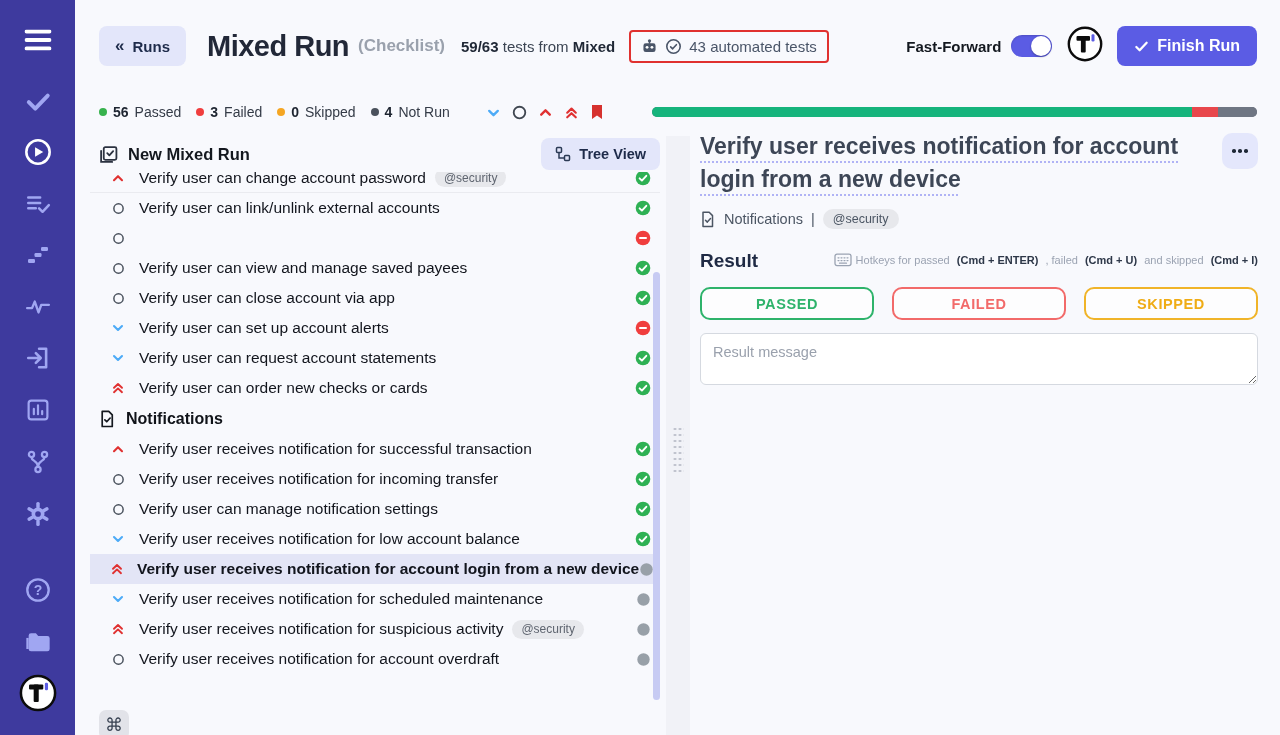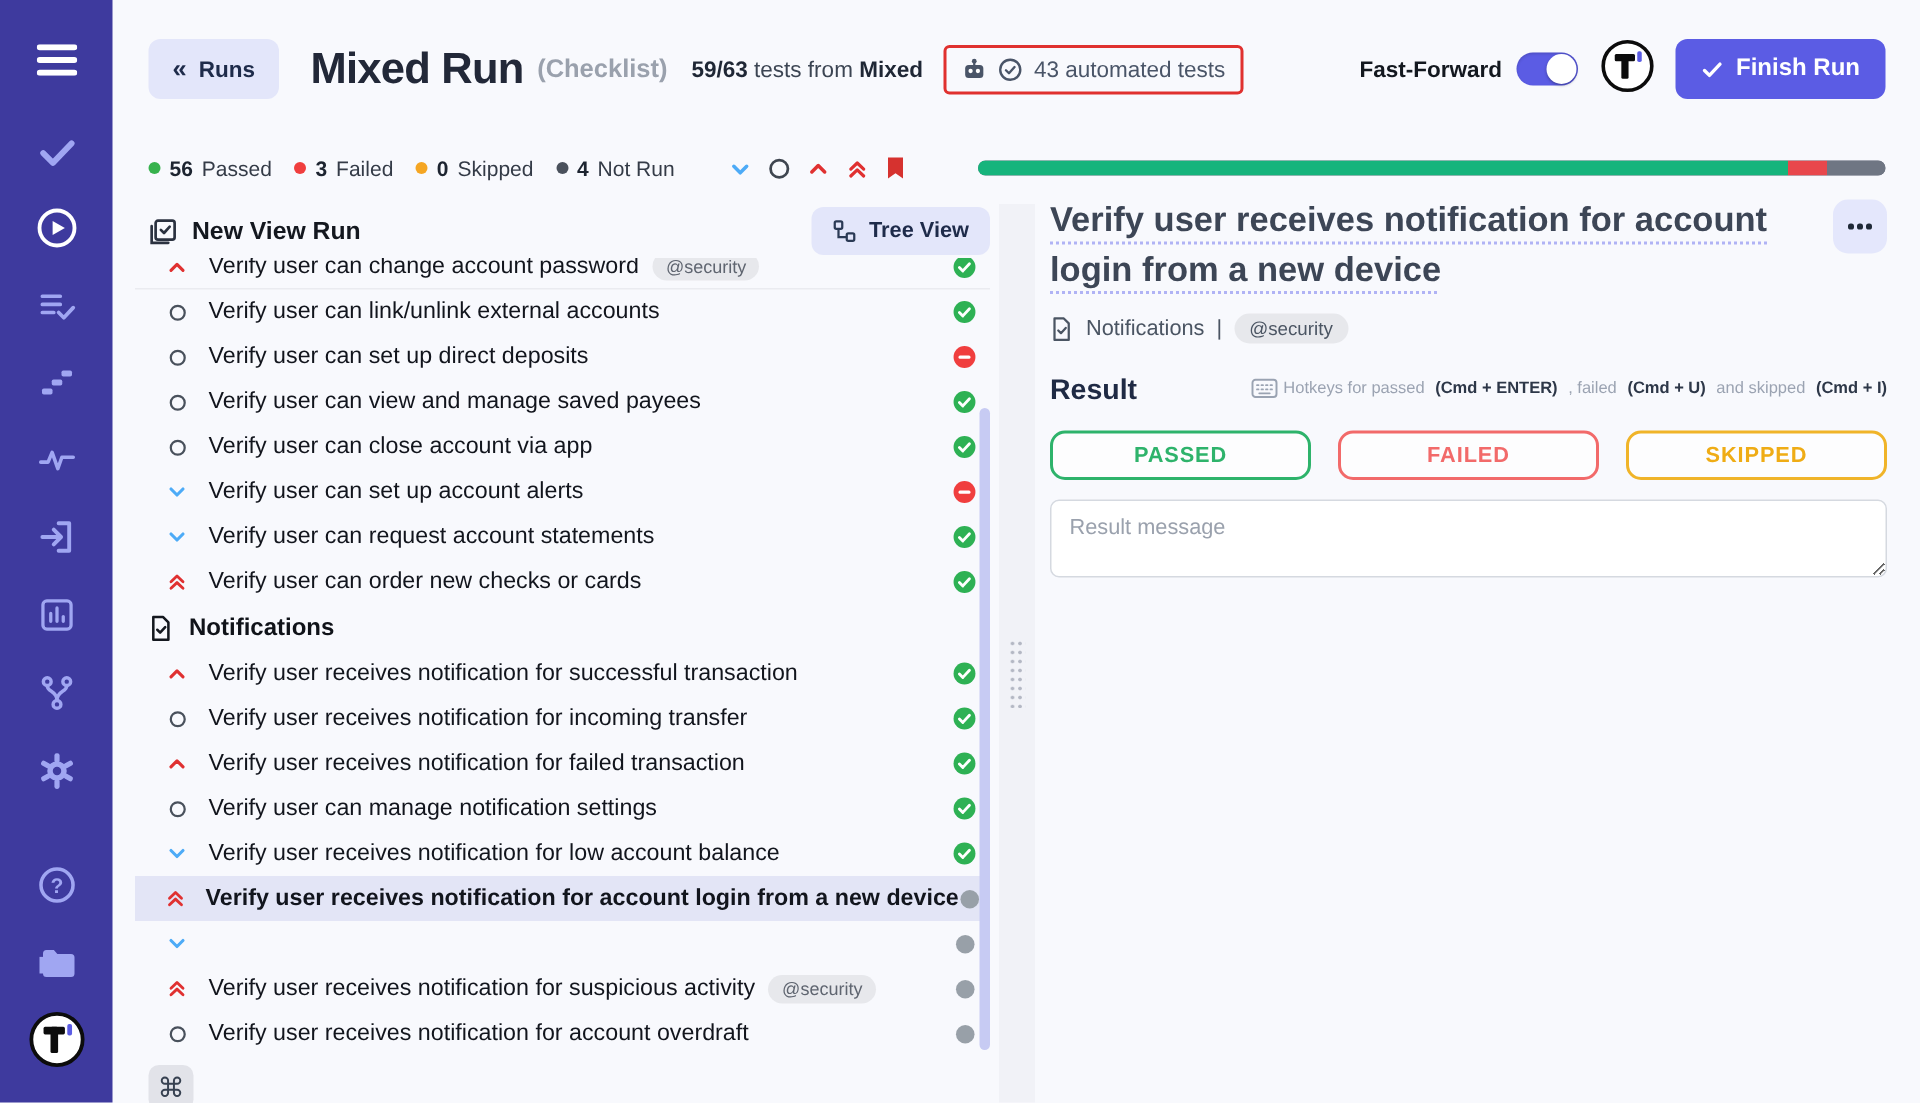--- a/index.html
+++ b/index.html
@@ -275,21 +275,21 @@
   </div>
 </div>
 
 <div class="list-header">
   <span class="list-title-wrap">
     <svg width="19" height="19" viewBox="0 0 18 18">
         <rect x="4.5" y="2" width="12" height="12" rx="1.5" fill="none" stroke="#2b3240" stroke-width="1.7"></rect>
         <path d="M7.8 7.8l2 2 3.6-4" fill="none" stroke="#2b3240" stroke-width="1.7" stroke-linecap="round" stroke-linejoin="round"></path>
         <path d="M2 5.5V16h10.5" fill="none" stroke="#2b3240" stroke-width="1.7" stroke-linecap="round"></path>
       </svg>
-    <span>New View Run</span>
+    <span>New Mixed Run</span>
   </span>
   <div class="treeview-btn">
     <svg width="16" height="16" viewBox="0 0 16 16" fill="none" stroke="#2b3a55" stroke-width="1.5">
         <rect x="1.5" y="1.5" width="5" height="5" rx="1"></rect>
         <rect x="9.5" y="9.5" width="5" height="5" rx="1"></rect>
         <path d="M4 6.5V12h5.5"></path>
       </svg>
     <span>Tree View</span>
   </div>
 </div>
@@ -331,21 +331,20 @@
     </span>
   </div>
 
   <div class="row">
     <span class="pri">
 
       <svg class="pri-normal" width="13" height="13" viewBox="0 0 14 14">
           <circle cx="7" cy="7" r="5" fill="none" stroke="#49515c" stroke-width="1.6"></circle>
         </svg>
     </span>
-    <span class="row-label">Verify user can set up direct deposits</span>
 
     <span class="row-status">
 
       <svg class="st-failed" width="16" height="16" viewBox="0 0 16 16">
           <circle cx="8" cy="8" r="7.3" fill="#f03e3e"></circle>
           <rect x="4" y="7" width="8" height="2.1" rx="1" fill="#fff"></rect>
         </svg>
 
     </span>
   </div>
@@ -481,37 +480,20 @@
 
     <span class="row-status">
       <svg class="st-passed" width="16" height="16" viewBox="0 0 16 16">
           <circle cx="8" cy="8" r="7.3" fill="#2eb154"></circle>
           <path d="M4.6 8.3l2.3 2.3 4.4-4.8" fill="none" stroke="#fff" stroke-width="1.9" stroke-linecap="round" stroke-linejoin="round"></path>
         </svg>
 
     </span>
   </div>
 
-  <div class="row">
-    <span class="pri">
-      <svg class="pri-high" width="14" height="14" viewBox="0 0 14 14">
-          <path d="M3 9.2l4-4 4 4" fill="none" stroke="#e03131" stroke-width="2.1" stroke-linecap="round" stroke-linejoin="round"></path>
-        </svg>
-
-    </span>
-    <span class="row-label">Verify user receives notification for failed transaction</span>
-
-    <span class="row-status">
-      <svg class="st-passed" width="16" height="16" viewBox="0 0 16 16">
-          <circle cx="8" cy="8" r="7.3" fill="#2eb154"></circle>
-          <path d="M4.6 8.3l2.3 2.3 4.4-4.8" fill="none" stroke="#fff" stroke-width="1.9" stroke-linecap="round" stroke-linejoin="round"></path>
-        </svg>
-
-    </span>
-  </div>
 
   <div class="row">
     <span class="pri">
 
       <svg class="pri-normal" width="13" height="13" viewBox="0 0 14 14">
           <circle cx="7" cy="7" r="5" fill="none" stroke="#49515c" stroke-width="1.6"></circle>
         </svg>
     </span>
     <span class="row-label">Verify user can manage notification settings</span>
 
@@ -562,20 +544,21 @@
   </div>
 
   <div class="row">
     <span class="pri">
 
       <svg class="pri-low" width="14" height="14" viewBox="0 0 14 14">
           <path d="M3 5l4 4 4-4" fill="none" stroke="#4dabf7" stroke-width="2.1" stroke-linecap="round" stroke-linejoin="round"></path>
         </svg>
 
     </span>
+    <span class="row-label">Verify user receives notification for scheduled maintenance</span>
 
     <span class="row-status">
 
       <svg class="st-notrun" width="15" height="15" viewBox="0 0 16 16">
           <circle cx="8" cy="8" r="6.6" fill="#98a0a8"></circle>
         </svg>
     </span>
   </div>
 
   <div class="row">

